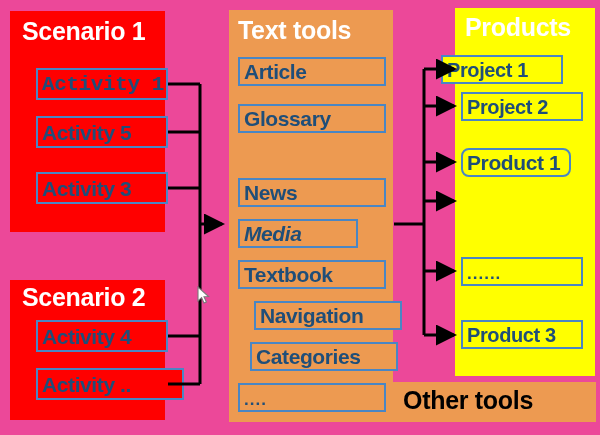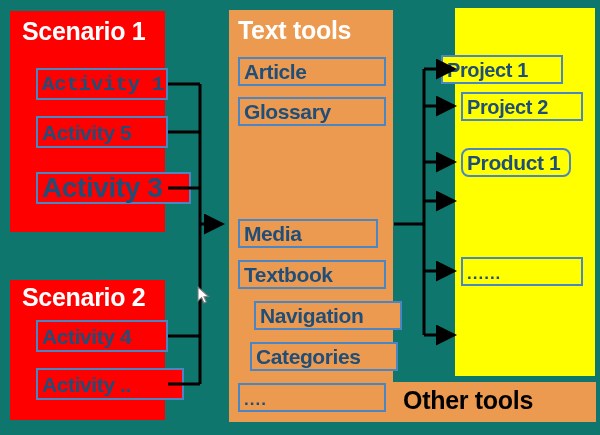--- a/index.html
+++ b/index.html
@@ -1,20 +1,20 @@
 <!DOCTYPE html>
 <html><head>
 <meta charset="utf-8">
 <style>
   html,body{margin:0;padding:0;background:#ffffff;}
   body{
     width:600px;height:435px;position:relative;overflow:hidden;
     font-family:"Liberation Sans","DejaVu Sans",sans-serif;
   }
-  #stage{position:absolute;left:0;top:0;width:600px;height:435px;background:#0f766e;}
+  #stage{position:absolute;left:0;top:0;width:600px;height:435px;background:#ec4899;}
 
   
   .panel{position:absolute;box-sizing:border-box;}
   .panel-red{background:#FF0000;}
   .panel-orange{background:#ED9A51;}
   .panel-yellow{background:#FFFF00;}
 
   .panel-title{
     position:absolute;
     font-weight:bold;
@@ -55,21 +55,21 @@
   <div class="panel panel-red" style="left:10px;top:11px;width:155px;height:221px;">
   </div>
   <div class="panel-title" style="left:22px;top:17px;font-size:25px;">Scenario 1</div>
 
   <div class="chip red" style="left:36px;top:68px;width:132px;height:32px;font-size:21px;font-family:Liberation Mono, monospace;">
     <span>Activity 1</span>
   </div>
   <div class="chip red" style="left:36px;top:116px;width:132px;height:32px;font-size:21px;">
     <span>Activity 5</span>
   </div>
-  <div class="chip red" style="left:36px;top:172px;width:155px;height:32px;font-size:28px;">
+  <div class="chip red" style="left:36px;top:172px;width:132px;height:32px;font-size:21px;">
     <span>Activity 3</span>
   </div>
 
   <div class="panel panel-red" style="left:10px;top:280px;width:155px;height:140px;">
   </div>
   <div class="panel-title" style="left:22px;top:283px;font-size:25px;">Scenario 2</div>
 
   <div class="chip red" style="left:36px;top:320px;width:132px;height:32px;font-size:21px;">
     <span>Activity 4</span>
   </div>
@@ -77,24 +77,27 @@
     <span>Activity ..</span>
   </div>
 
   <div class="panel panel-orange" style="left:229px;top:10px;width:164px;height:412px;">
   </div>
   <div class="panel-title" style="left:238px;top:16px;font-size:25px;">Text tools</div>
 
   <div class="chip orange" style="left:238px;top:57px;width:148px;height:29px;font-size:21px;">
     <span>Article</span>
   </div>
-  <div class="chip orange" style="left:238px;top:97px;width:148px;height:29px;font-size:21px;">
+  <div class="chip orange" style="left:238px;top:104px;width:148px;height:29px;font-size:21px;">
     <span>Glossary</span>
   </div>
-  <div class="chip orange" style="left:238px;top:219px;width:140px;height:29px;font-size:21px;">
+  <div class="chip orange" style="left:238px;top:178px;width:148px;height:29px;font-size:21px;">
+    <span>News</span>
+  </div>
+  <div class="chip orange" style="left:238px;top:219px;width:120px;height:29px;font-size:21px;font-style:italic;">
     <span>Media</span>
   </div>
   <div class="chip orange" style="left:238px;top:260px;width:148px;height:29px;font-size:21px;">
     <span>Textbook</span>
   </div>
   <div class="chip orange" style="left:254px;top:301px;width:148px;height:29px;font-size:21px;">
     <span>Navigation</span>
   </div>
   <div class="chip orange" style="left:238px;top:342px;width:148px;height:29px;font-size:21px;margin-left:12px;">
     <span>Categories</span>
@@ -102,32 +105,36 @@
   <div class="chip orange dots" style="left:238px;top:383px;width:148px;height:29px;">
     <span>....</span>
   </div>
 
   <div class="panel panel-orange" style="left:390px;top:382px;width:206px;height:40px;">
   </div>
   <div class="panel-title dark" style="left:403px;top:386px;font-size:25px;">Other tools</div>
 
   <div class="panel panel-yellow" style="left:455px;top:8px;width:140px;height:368px;">
   </div>
+  <div class="panel-title" style="left:465px;top:13px;font-size:25px;">Products</div>
 
   <div class="chip yellow" style="left:441px;top:55px;width:122px;height:29px;font-size:20px;">
     <span>Project 1</span>
   </div>
   <div class="chip yellow" style="left:461px;top:92px;width:122px;height:29px;font-size:20px;">
     <span>Project 2</span>
   </div>
   <div class="chip yellow" style="left:461px;top:148px;width:110px;height:29px;font-size:21px;border-radius:8px;">
     <span>Product 1</span>
   </div>
   <div class="chip yellow dots" style="left:461px;top:257px;width:122px;height:29px;">
     <span>......</span>
+  </div>
+  <div class="chip yellow" style="left:461px;top:320px;width:122px;height:29px;font-size:20px;">
+    <span>Product 3</span>
   </div>
 
   <svg id="wires" viewBox="0 0 600 435">
     <defs>
       <marker id="arrow" markerWidth="7" markerHeight="7" refX="6" refY="3.5" orient="auto" markerUnits="strokeWidth">
         <path d="M0,0 L7,3.5 L0,7 z" fill="#000000"></path>
       </marker>
     </defs>
 
     <g fill="none" stroke="#000000" stroke-width="3">

